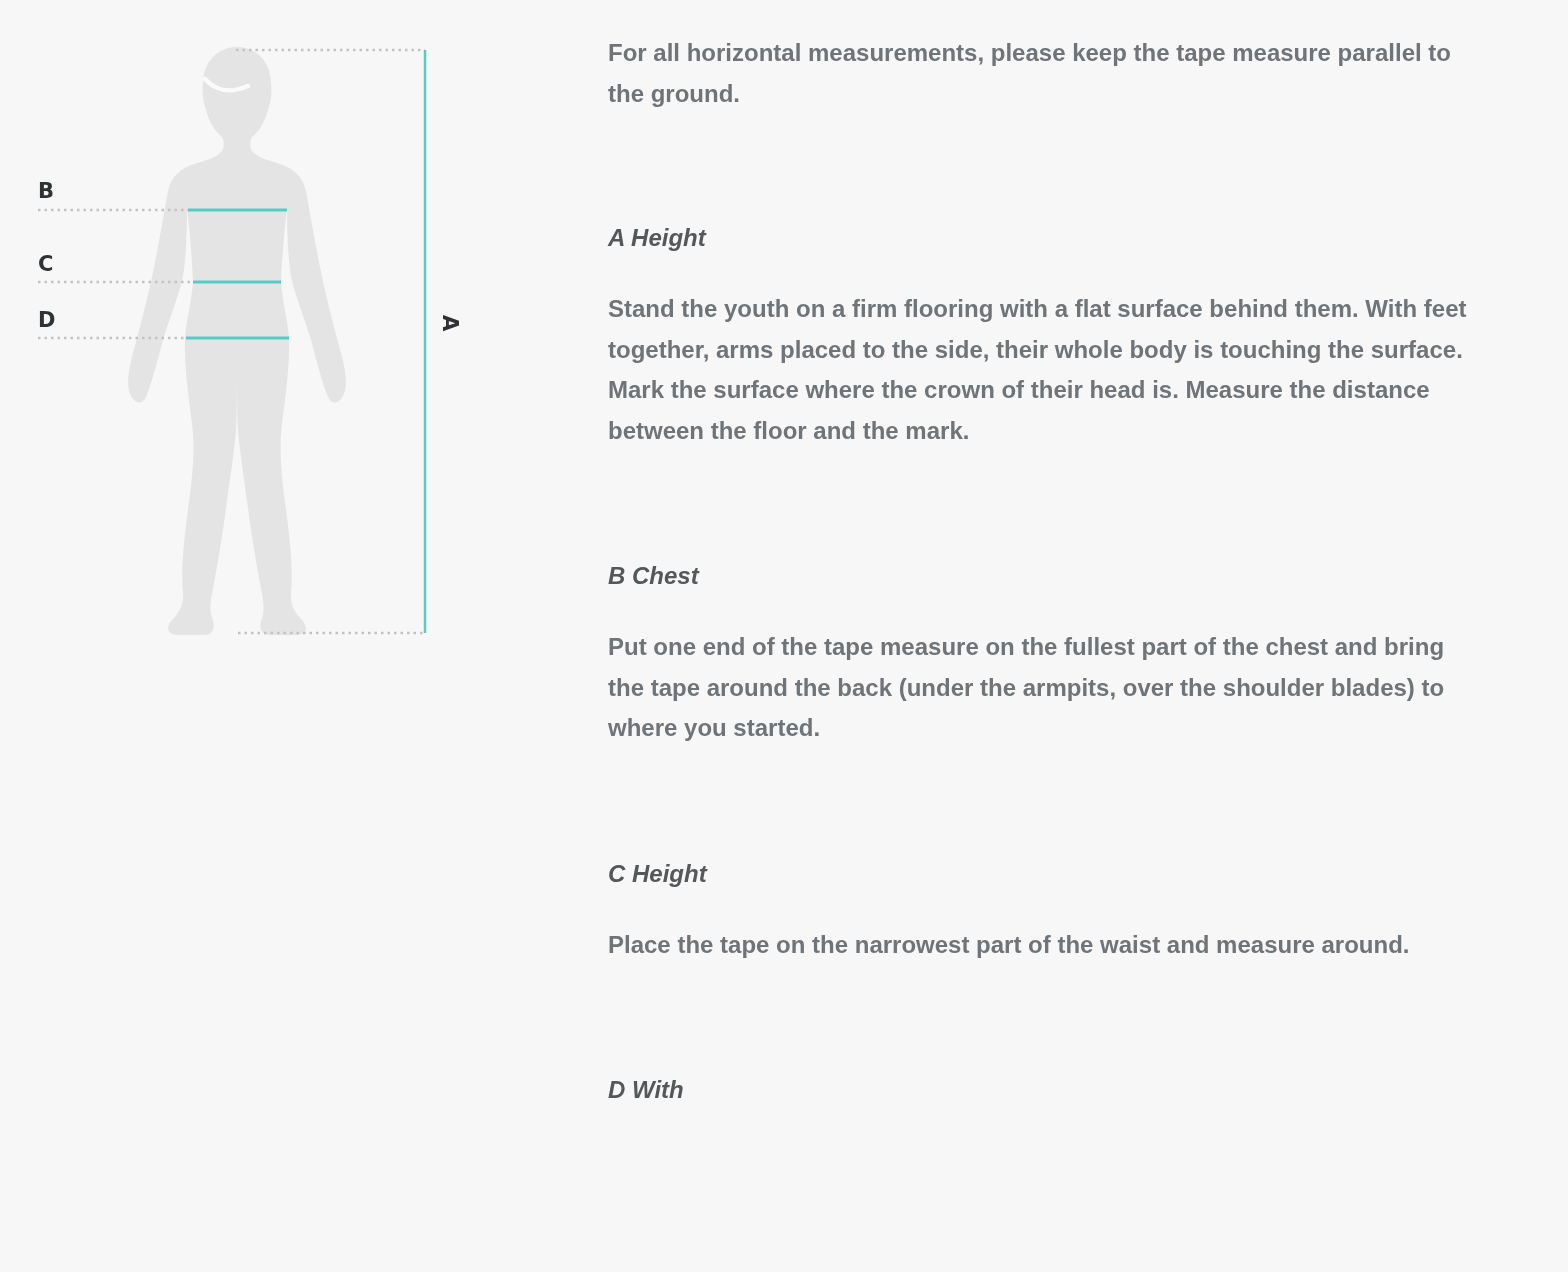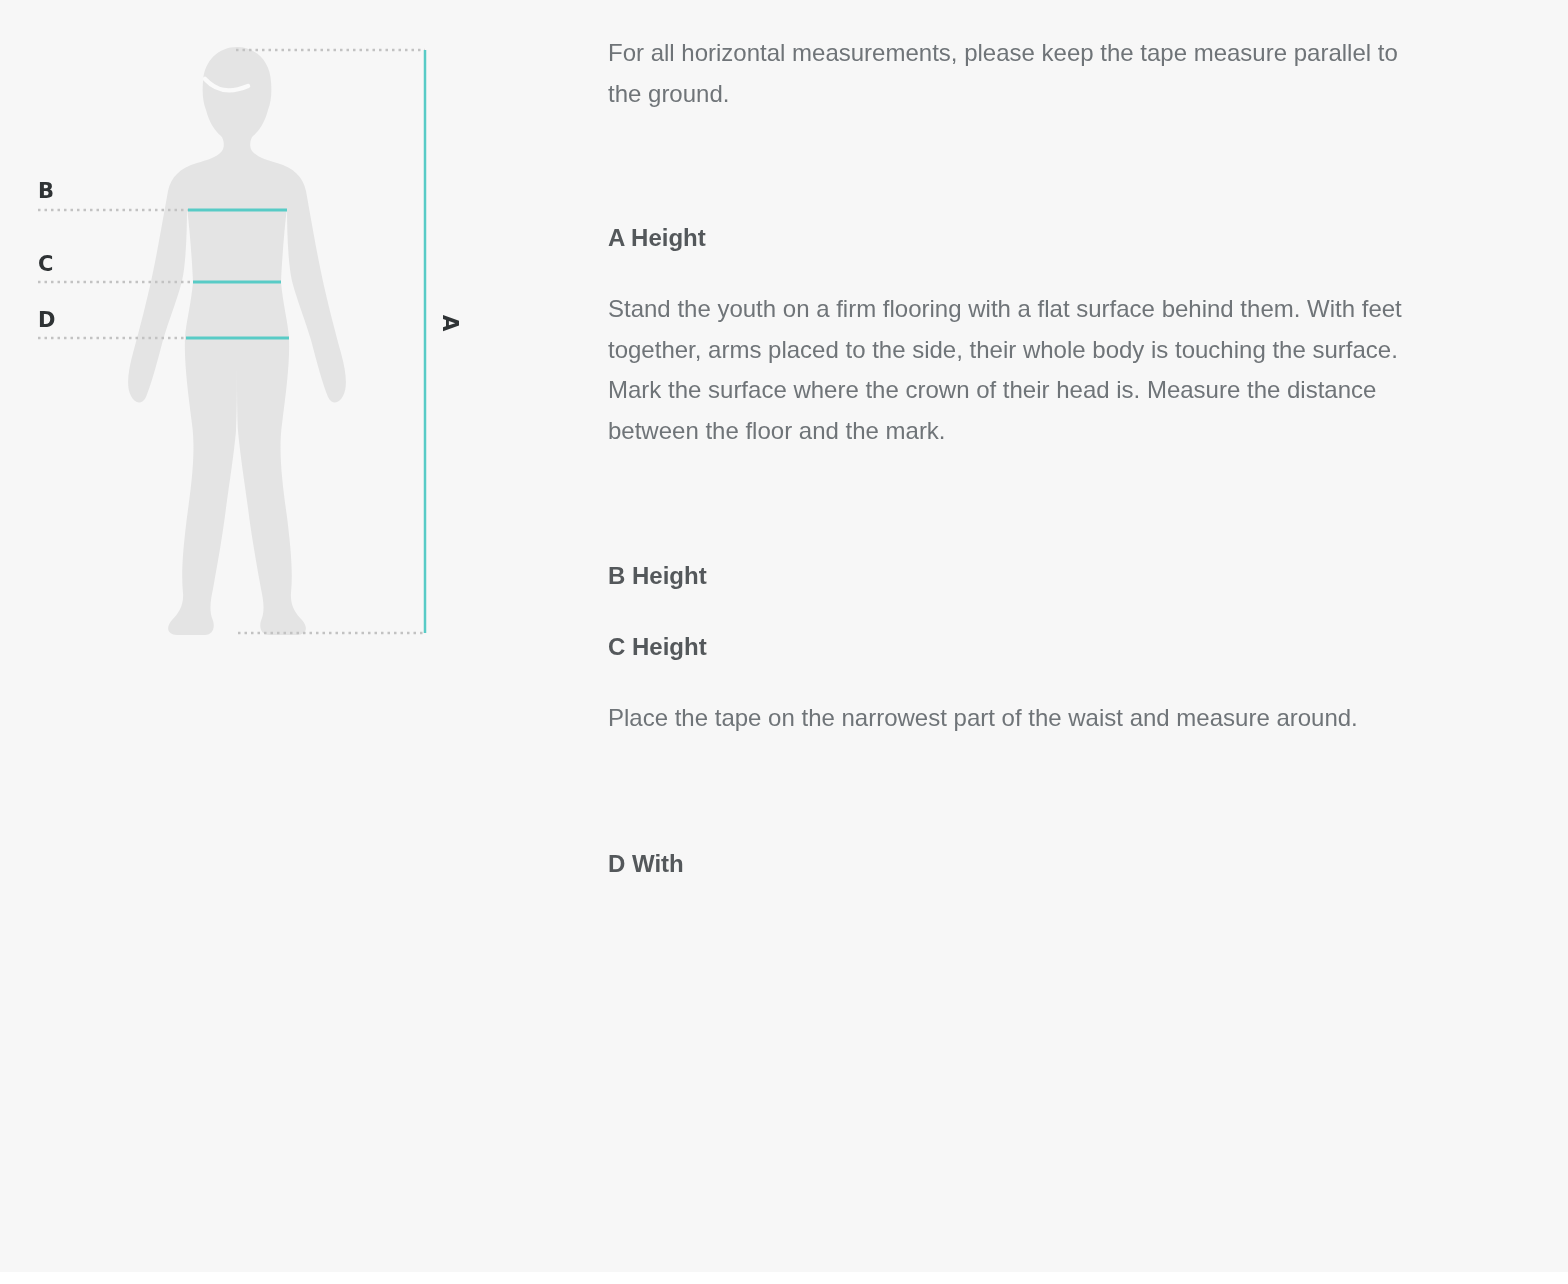--- a/index.html
+++ b/index.html
@@ -34,31 +34,32 @@
   
   .content {
     position: absolute;
     left: 608px;
     top: 0;
     width: 960px;
     color: #6F7478;
     font-size: 24px;
     line-height: 40.5px;
   }
-  .content p { white-space: pre-line; }
+  .content p { white-space: pre-line; font-weight: bold; }
   .intro {
     padding-top: 33px;
     margin-bottom: 104px;
   }
   .section h3 {
     font-size: 24px;
     font-weight: bold;
     color: #54585B;
     line-height: 40px;
     margin: 0 0 31px 0;
+    font-style: italic;
   }
   .section p { margin: 0 0 105px 0; }
   .bottom-strip {
     position: absolute;
     left: 0;
     bottom: 0;
     width: 100%;
     height: 12px;
     background: #FFFFFF;
   }
@@ -153,21 +154,24 @@
 
     <div class="section">
       <h3>A Height</h3>
       <p>Stand the youth on a firm flooring with a flat surface behind them. With feet
 together, arms placed to the side, their whole body is touching the surface.
 Mark the surface where the crown of their head is. Measure the distance
 between the floor and the mark.</p>
     </div>
 
     <div class="section">
-      <h3>B Height</h3>
+      <h3>B Chest</h3>
+      <p>Put one end of the tape measure on the fullest part of the chest and bring
+the tape around the back (under the armpits, over the shoulder blades) to
+where you started.</p>
     </div>
 
     <div class="section">
       <h3>C Height</h3>
       <p>Place the tape on the narrowest part of the waist and measure around.</p>
     </div>
 
     <div class="section">
       <h3>D With</h3>
     </div>

